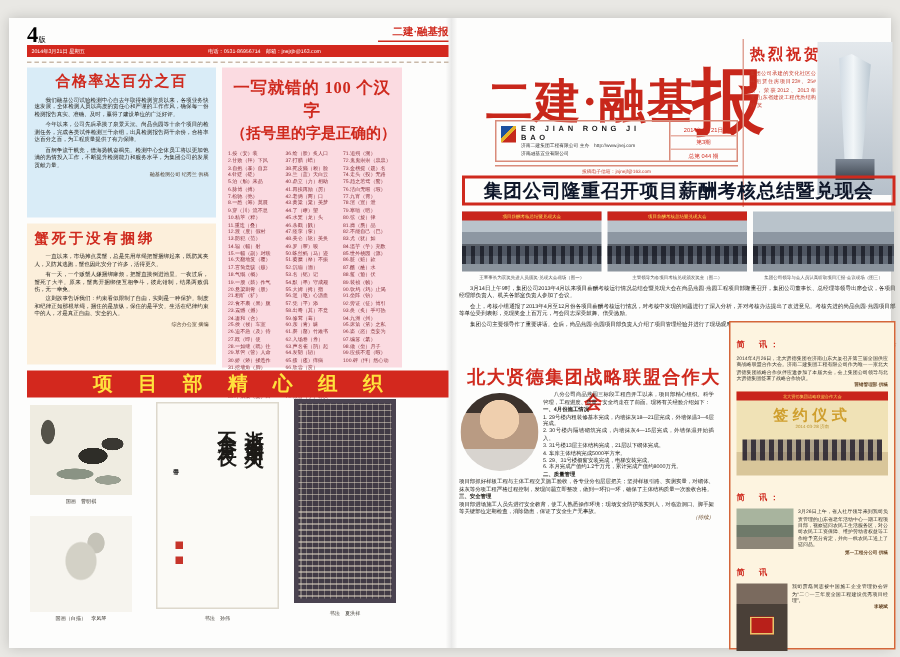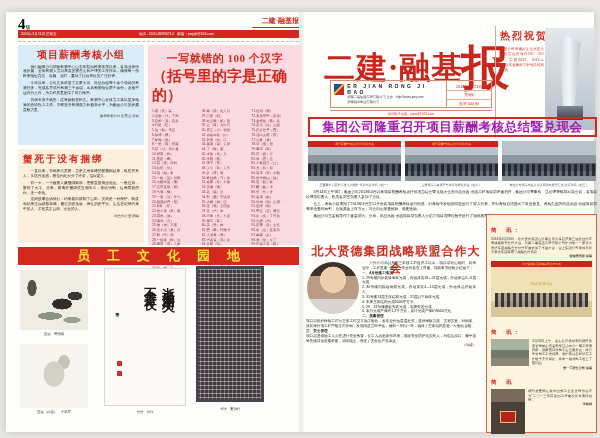--- a/index.html
+++ b/index.html
@@ -26,24 +26,24 @@
   .dashline{left:18px;top:41px;width:281px;border-top:1px dashed #c9b9a9;}
 
   
   .bluebox{left:18px;top:45px;width:126px;height:100px;background:#d9ecf7;
            box-sizing:border-box;padding:4px 5px;}
   .bluebox .t{font-size:10px;font-weight:bold;color:#cf2a1e;text-align:center;line-height:1.25;
               letter-spacing:1px;}
   .smallbody{font-size:3.7px;line-height:1.32;color:#25231f;margin-top:3px;}
   .byline{font-size:3.4px;color:#4a3a2a;text-align:right;margin-top:2px;}
 
-  .pinkbox{left:148px;top:45px;width:154px;height:200px;background:#fbdbe1;
+  .pinkbox{left:148px;top:45px;width:120px;height:200px;background:#fbdbe1;
            box-sizing:border-box;padding:6px 4px 2px;}
   .pinkbox .t1{font-size:11px;font-weight:bold;color:#cf2a1e;text-align:center;letter-spacing:.5px;}
-  .pinkbox .t2{font-size:15px;font-weight:bold;color:#cf2a1e;text-align:left;margin-top:1px;}
+  .pinkbox .t2{font-size:10px;font-weight:bold;color:#cf2a1e;text-align:right;margin-top:1px;}
   .hanzi-cols{display:flex;gap:3px;margin-top:4px;}
   .hanzi-cols div{flex:1;font-size:3.4px;line-height:1.4;color:#86323c;}
 
   .creambox{left:18px;top:149px;width:126px;height:94px;background:#fcefdb;
             box-sizing:border-box;padding:4px 5px;}
   .creambox .t{font-size:9.5px;font-weight:bold;color:#cf2a1e;text-align:left;letter-spacing:2px;}
 
   .banner{left:18px;top:247px;width:281px;height:18px;background:#d3281e;display:flex;
           align-items:center;justify-content:center;}
   .banner span{color:#ffe23c;font-size:13px;font-weight:bold;letter-spacing:17px;text-indent:17px;}
@@ -99,21 +99,21 @@
   .congrats .tx{width:44px;font-size:3.5px;color:#c5392a;line-height:1.5;margin-top:4px;text-align:justify;}
   .trophyph{position:absolute;right:2px;top:2px;width:50px;height:102px;
             background:linear-gradient(180deg,#e3e8ec,#b6c0ca);}
   .trophy{position:absolute;left:14px;top:8px;width:22px;height:70px;
           background:linear-gradient(90deg,#cfd9e2,#f2f6f8 45%,#b9c6d0);
           clip-path:polygon(18% 100%,2% 4%,40% 0,98% 10%,72% 100%);}
   .trobase{position:absolute;left:12px;top:78px;width:26px;height:14px;
            background:linear-gradient(180deg,#7d8794,#3c434d);}
 
   .headline{left:308px;top:117px;width:289px;height:20px;border:2px solid #cf2a1e;
-            box-sizing:border-box;color:#a21caf;font-weight:bold;font-size:12.5px;
+            box-sizing:border-box;color:#0f172a;font-weight:bold;font-size:12.5px;
             line-height:16px;text-align:center;letter-spacing:.5px;font-family:"Liberation Serif",serif;}
 
   .photo{position:absolute;top:141px;height:40px;background:
          linear-gradient(180deg,#b9c3cb 0 35%,#8d97a2 35% 55%,#5a6069 55% 75%,#8b949d 75% 100%);}
   .photo .pb{position:absolute;left:0;top:0;right:0;height:6px;background:#c9251c;color:#ffdf55;
              font-size:3px;text-align:center;line-height:6px;overflow:hidden;}
   .crowd{position:absolute;left:0;right:0;bottom:5px;height:12px;background:
          repeating-linear-gradient(90deg,rgba(25,28,38,.85) 0 3px,rgba(70,78,92,.55) 3px 6px);}
   .pcap{position:absolute;top:183px;font-size:3px;color:#555;text-align:center;}
 
@@ -163,21 +163,21 @@
   <span>4</span><small>版</small>
 </div>
 <div class="abs lmast serif">二建·融基报</div>
 <div class="abs redbar">
   <span>2014年3月21日 星期五</span>
   <span class="mid">电话：0531-86956714　邮箱：jnejrjb@163.com</span>
 </div>
 <div class="abs dashline"></div>
 
 <div class="abs bluebox">
-  <div class="t serif">项目薪酬考核小组</div>
+  <div class="t serif">合格率达百分之百</div>
   <div class="smallbody just indent">
     <p>我们融基公司试验检测中心自去年取得检测资质以来，各项业务快速发展，全体检测人员以高度的责任心和严谨的工作作风，确保每一份检测报告真实、准确、及时，赢得了建设单位的广泛好评。</p>
     <p>今年以来，公司先后承接了泉景天沅、尚品燕园等十余个项目的检测任务，完成各类试件检测三千余组，出具检测报告两千余份，合格率达百分之百，为工程质量提供了有力保障。</p>
     <p>百舸争流千帆竞，借海扬帆奋楫先。检测中心全体员工将以更加饱满的热情投入工作，不断提升检测能力和服务水平，为集团公司的发展贡献力量。</p>
   </div>
   <div class="byline">融基检测公司 纪秀兰 供稿</div>
 </div>
 
 <div class="abs pinkbox">
   <div class="t1 serif">一写就错的 100 个汉字</div>
@@ -290,21 +290,21 @@
   <div class="t serif">蟹死于没有捆绑</div>
   <div class="smallbody just indent">
     <p>一直以来，市场摊点卖蟹，总是先用草绳把蟹捆绑起来，既防其夹人，又防其逃跑，蟹也因此安分了许多，活得更久。</p>
     <p>有一天，一个贩蟹人嫌捆绑麻烦，把蟹直接倒进池里。一夜过后，蟹死了大半。原来，蟹离开捆绑便互相争斗，彼此钳制，结果两败俱伤，无一幸免。</p>
     <p>这则故事告诉我们：约束看似限制了自由，实则是一种保护。制度和纪律正如那根草绳，捆住的是放纵，保住的是平安。生活在纪律约束中的人，才是真正自由、安全的人。</p>
   </div>
   <div class="byline">综合办公室 摘编</div>
 </div>
 
 <div class="abs banner">
-  <span>员工文化园地</span>
+  <span>项目部精心组织</span>
 </div>
 
 <div class="abs art1"></div>
 <div class="abs caption" style="left:20px;top:332px;width:68px;">国画　曹明祺</div>
 
 <div class="abs art2"></div>
 <div class="abs caption" style="left:20px;top:410px;width:68px;">国画（白描）　李凤琴</div>
 
 <div class="abs art3">
   <div class="vert">逝者如斯夫
@@ -390,20 +390,21 @@
   <div class="contin">（待续）</div>
 </div>
 
 <div class="abs rbox">
   <span class="btitle">简　讯：</span>
   <div class="btext">2014年4月26日，北大贤德集团在济南山东大厦召开第三届全国供应商战略联盟合作大会。济南二建集团工程有限公司作为唯一一家北大贤德集团战略合作伙伴应邀参加了本届大会，会上集团公司领导与北大贤德集团签署了战略合作协议。</div>
   <div class="bby">营销管理部 供稿</div>
 
   <div class="signph">
     <div class="pb">北大贤德集团战略联盟合作大会</div>
+    <div class="signbig">签约仪式</div>
     <div class="signdate">2014·03·28 济南</div>
     <div class="signcrowd"></div>
   </div>
 
   <span class="btitle">简　讯：</span>
   <div class="brow">
     <div class="bimg1"></div>
     <div class="btext" style="margin-top:0;">3月26日上午，省人社厅领导来到我司负责管理的山东省老年活动中心一期工程项目部，视察慰问农民工生活服务区，对公司农民工工资保障、维护劳动者权益等工作给予充分肯定，并向一线农民工送上了慰问品。</div>
   </div>
   <div class="bby">第一工程分公司 供稿</div>

